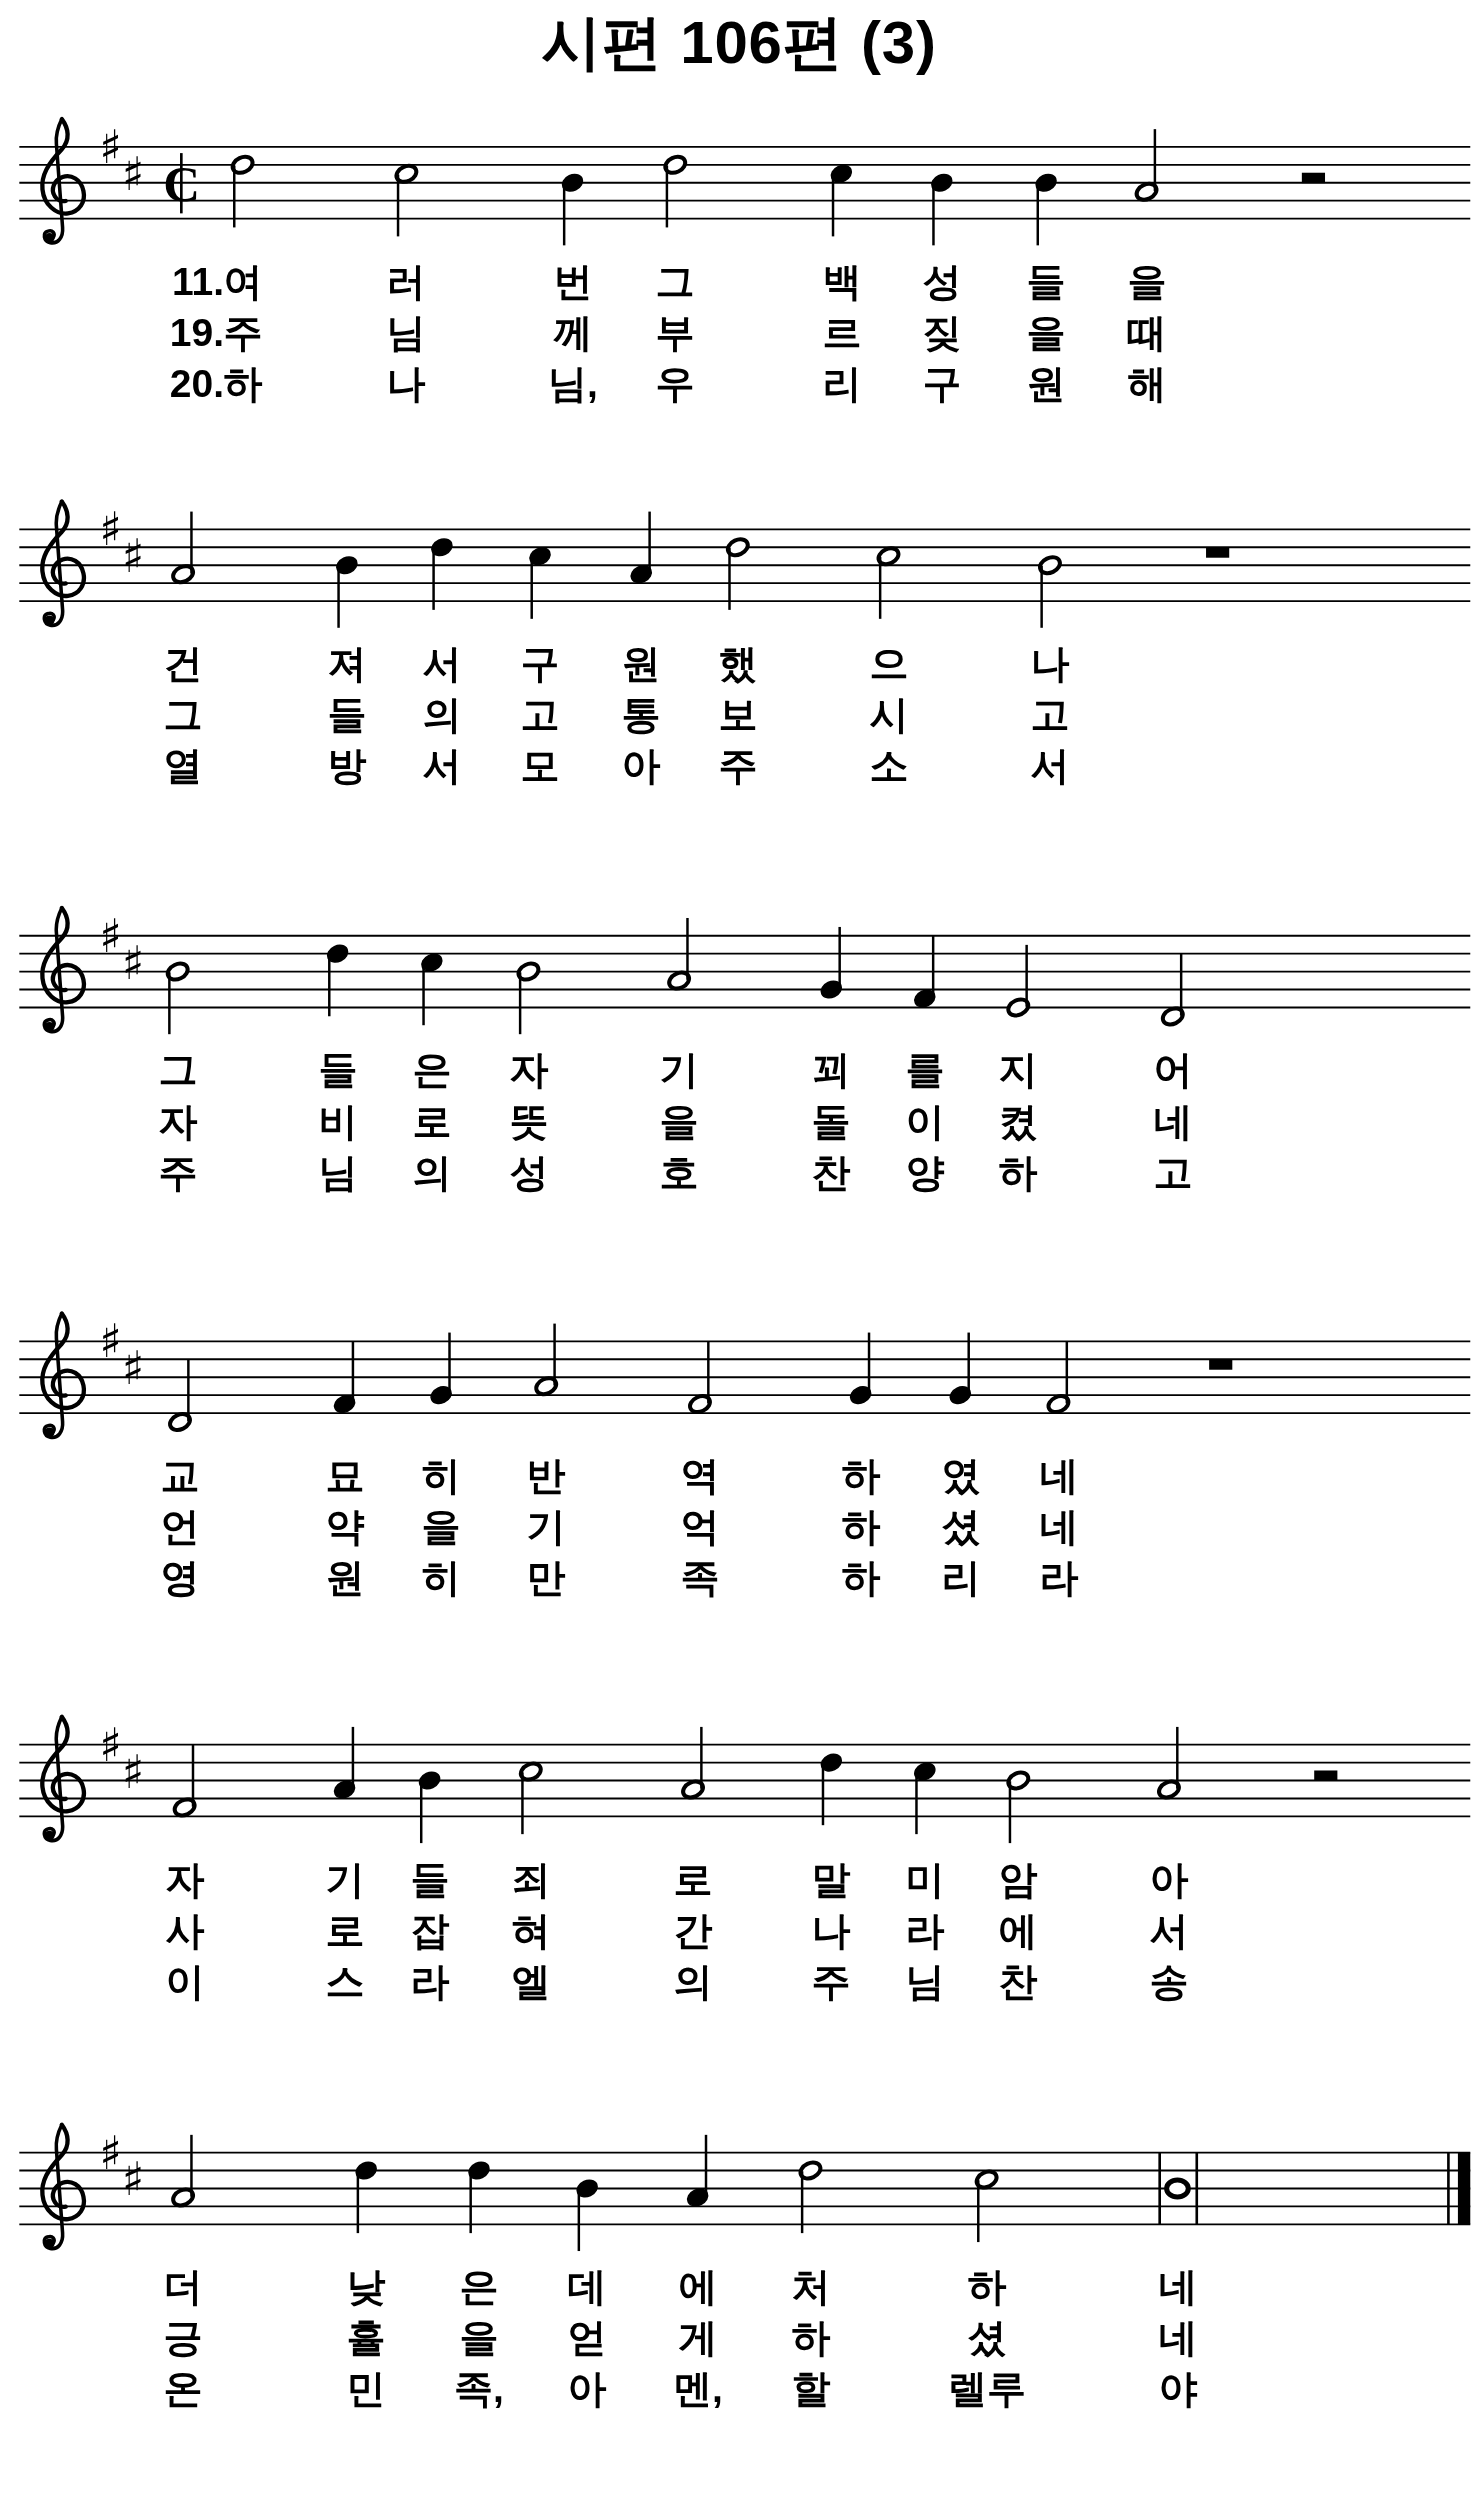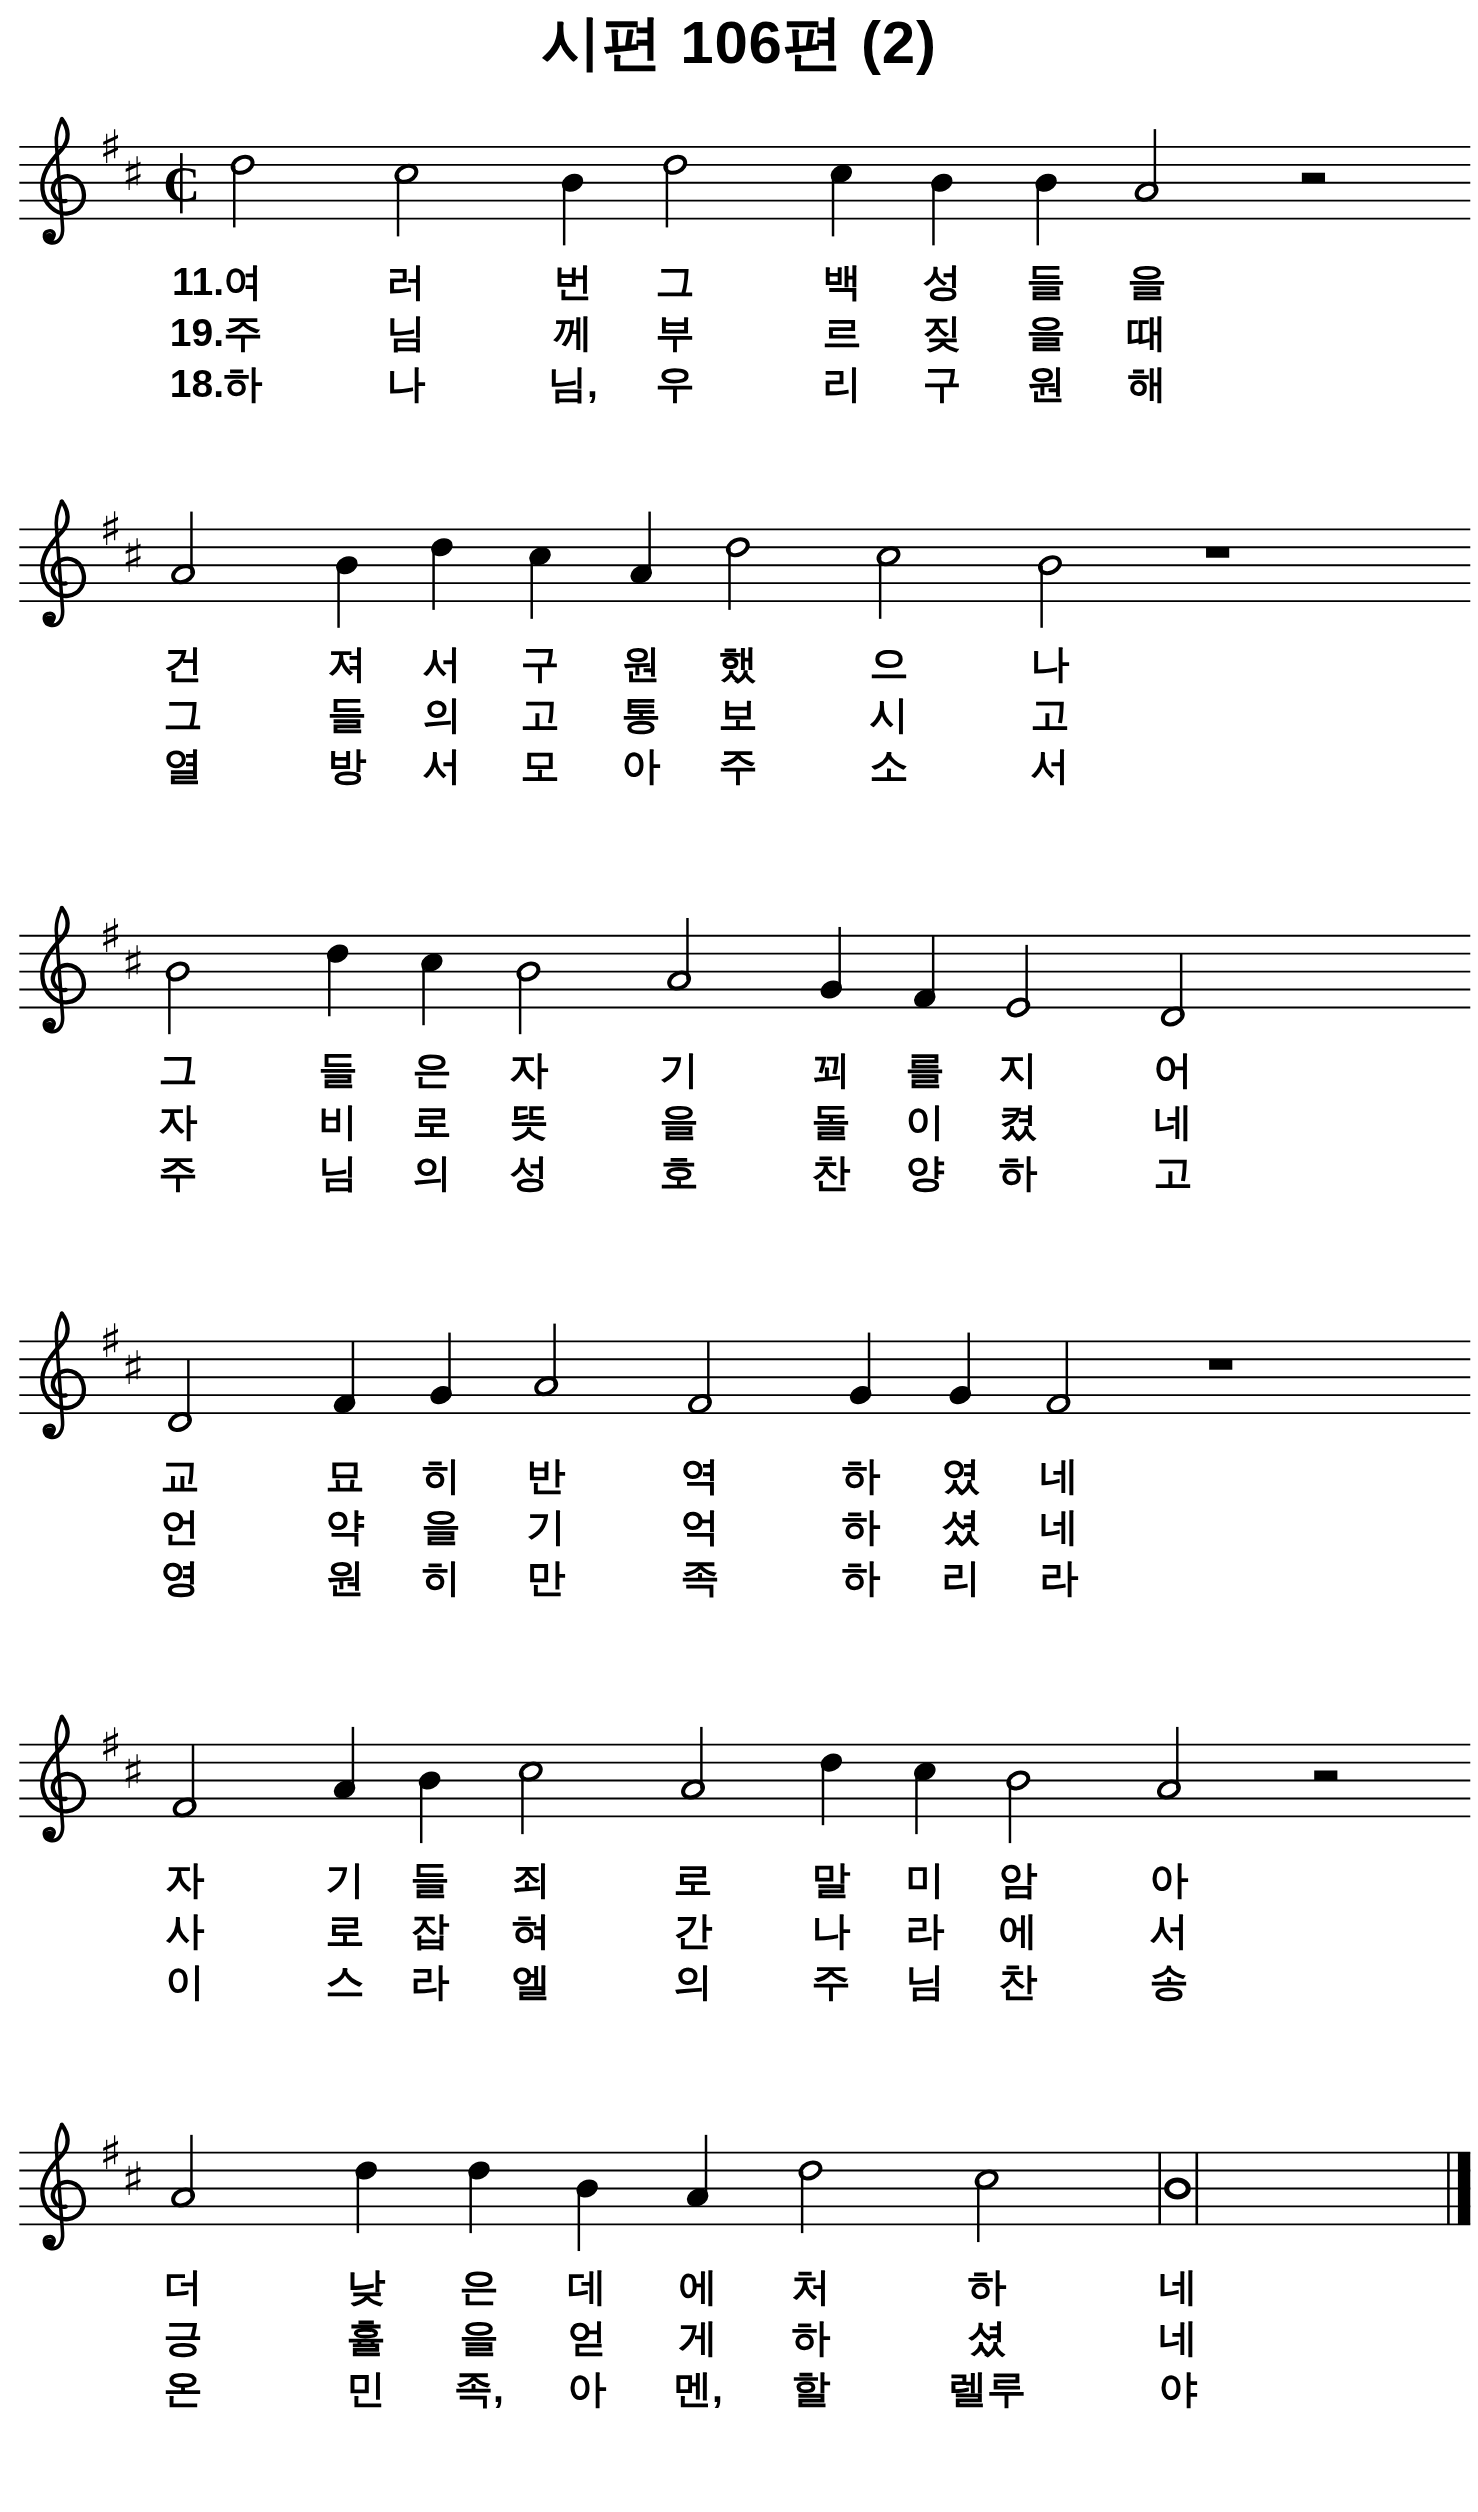--- a/index.html
+++ b/index.html
@@ -10,21 +10,21 @@
   #score-svg{position:absolute;left:0;top:0;}
   .syll{position:absolute;transform:translate(-50%,-50%);font-weight:700;font-size:39px;
         color:#000;white-space:nowrap;line-height:1;}
   .vnum{position:absolute;transform:translate(-100%,-50%);font-weight:700;font-size:39px;
         color:#000;white-space:nowrap;line-height:1;}
 </style>
 </head>
 <body>
 
 <div class="page">
-  <div class="title">시편 106편 (2)</div>
+  <div class="title">시편 106편 (3)</div>
   <div id="score-svg"><svg width="1478" height="2512" viewBox="0 0 1913 3251" xmlns="http://www.w3.org/2000/svg">
         <g>
           <line x1="25" y1="190" x2="1903" y2="190" stroke="#000000" stroke-width="2.4"></line>
           <line x1="25" y1="213.2" x2="1903" y2="213.2" stroke="#000000" stroke-width="2.4"></line>
           <line x1="25" y1="236.4" x2="1903" y2="236.4" stroke="#000000" stroke-width="2.4"></line>
           <line x1="25" y1="259.6" x2="1903" y2="259.6" stroke="#000000" stroke-width="2.4"></line>
           <line x1="25" y1="282.8" x2="1903" y2="282.8" stroke="#000000" stroke-width="2.4"></line>
         </g>
         <g transform="translate(50 190)">
           <path d="M 30 -36 C 39 -24 41 -9 30 3 C 12 22 3 37 5 55 C 7 75 23 88 38 86 C 53 84 61 71 58 57 C 55 42 42 35 31 39 C 20 43 15 55 21 64 C 24 69 30 71 35 70" fill="none" stroke="#000000" stroke-width="5.6" stroke-linecap="round"></path>
@@ -327,21 +327,21 @@
       <span class="syll" style="left:1147px;top:281px">을</span>
       <span class="vnum" style="left:224px;top:332px">19.</span>
       <span class="syll" style="left:243px;top:332px">주</span>
       <span class="syll" style="left:406px;top:332px">님</span>
       <span class="syll" style="left:573px;top:332px">께</span>
       <span class="syll" style="left:675px;top:332px">부</span>
       <span class="syll" style="left:842px;top:332px">르</span>
       <span class="syll" style="left:942px;top:332px">짖</span>
       <span class="syll" style="left:1046px;top:332px">을</span>
       <span class="syll" style="left:1147px;top:332px">때</span>
-      <span class="vnum" style="left:224px;top:383px">18.</span>
+      <span class="vnum" style="left:224px;top:383px">20.</span>
       <span class="syll" style="left:243px;top:383px">하</span>
       <span class="syll" style="left:406px;top:383px">나</span>
       <span class="syll" style="left:573px;top:383px">님,</span>
       <span class="syll" style="left:675px;top:383px">우</span>
       <span class="syll" style="left:842px;top:383px">리</span>
       <span class="syll" style="left:942px;top:383px">구</span>
       <span class="syll" style="left:1046px;top:383px">원</span>
       <span class="syll" style="left:1147px;top:383px">해</span>
       <span class="syll" style="left:183px;top:663px">건</span>
       <span class="syll" style="left:347px;top:663px">져</span>

